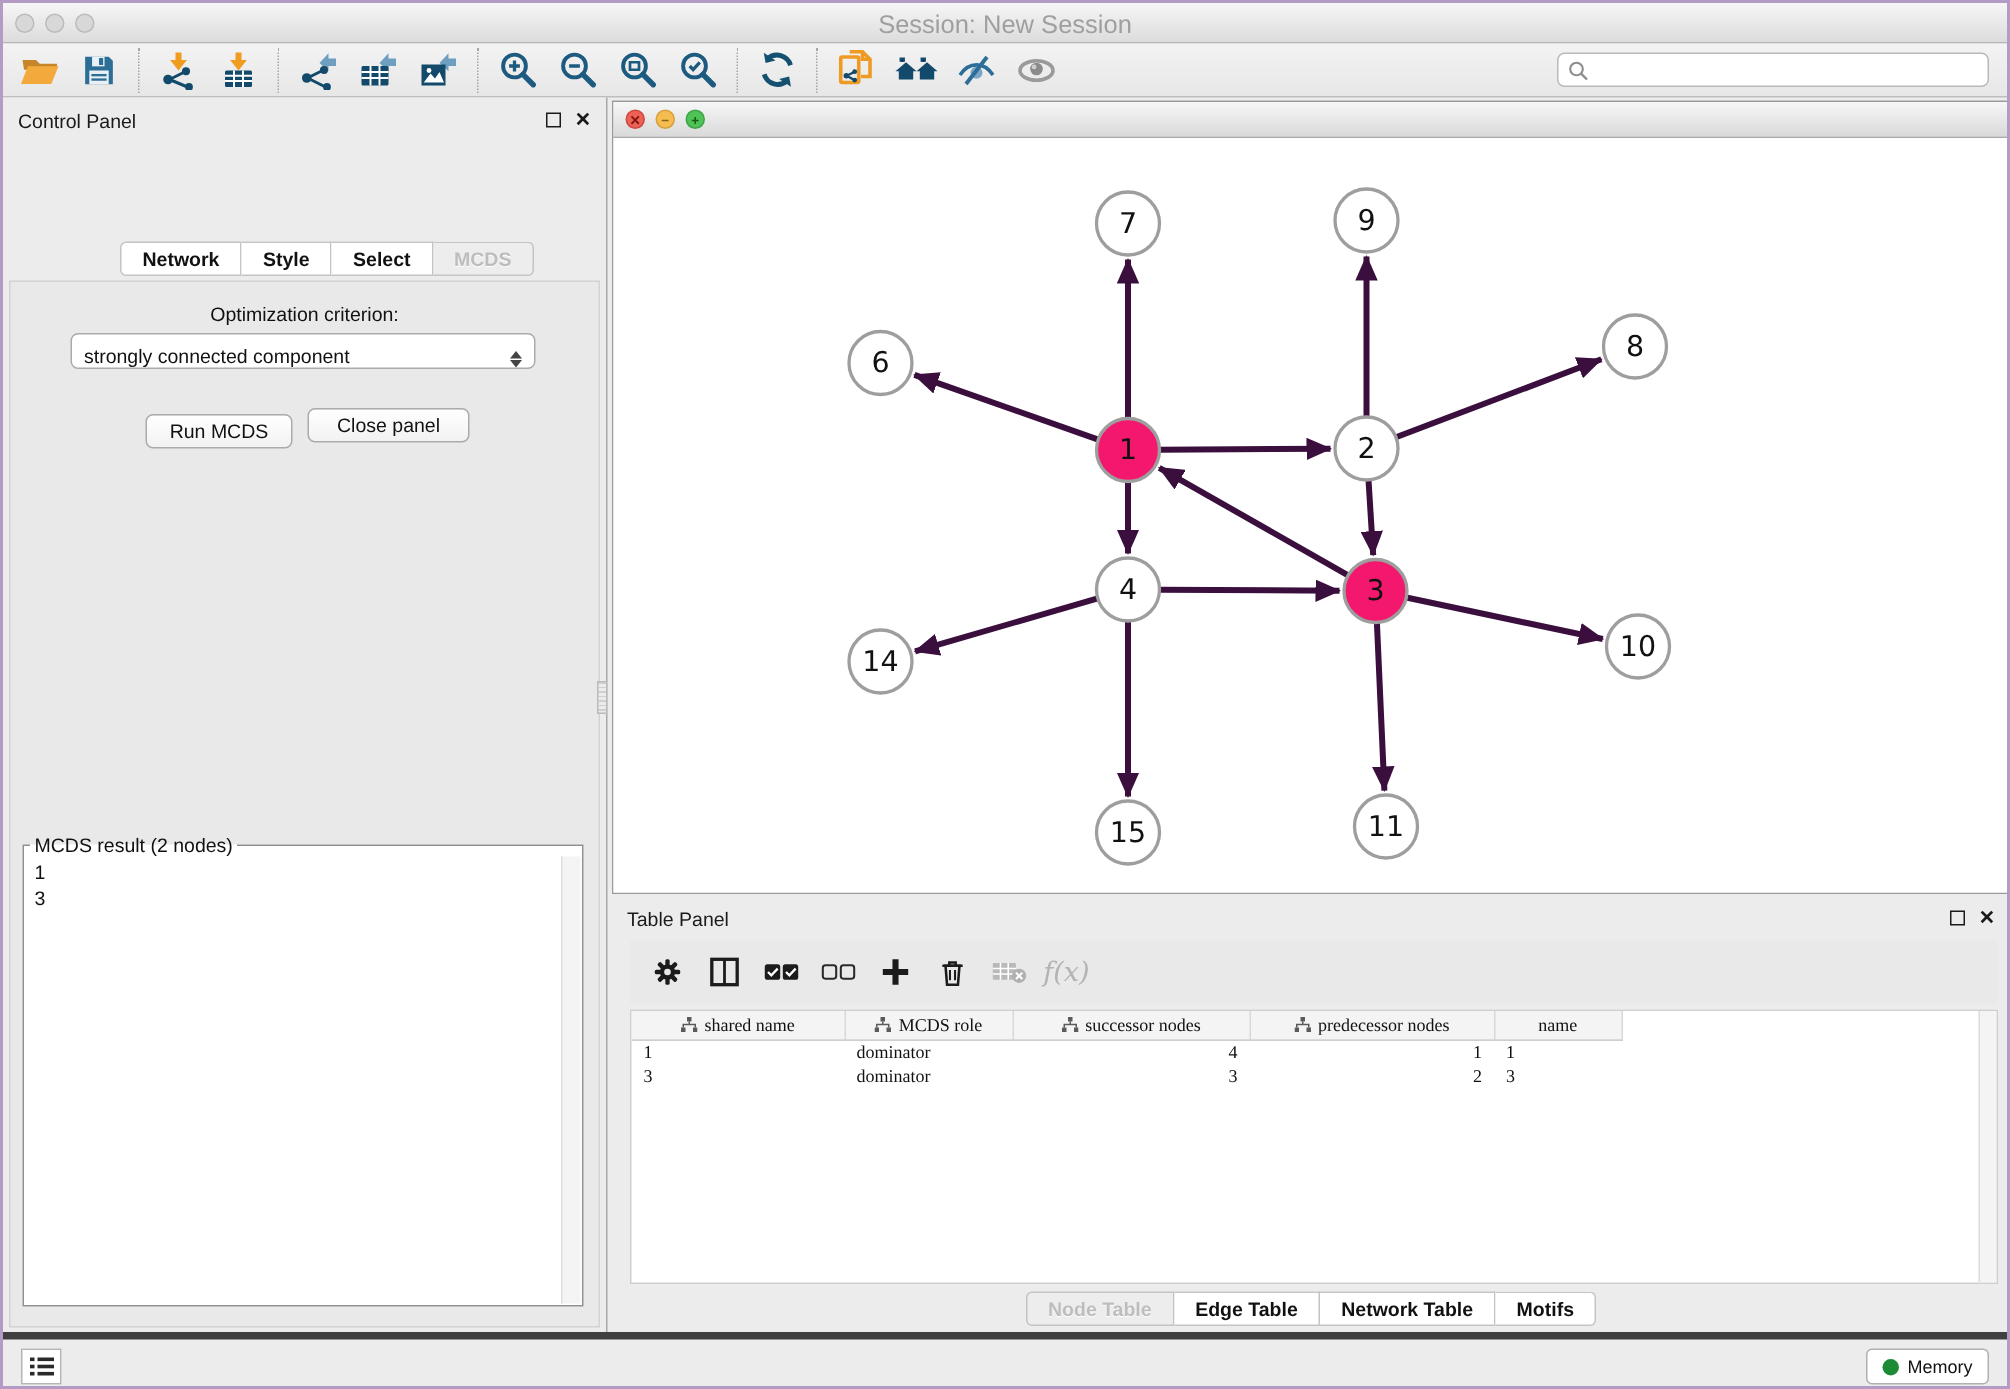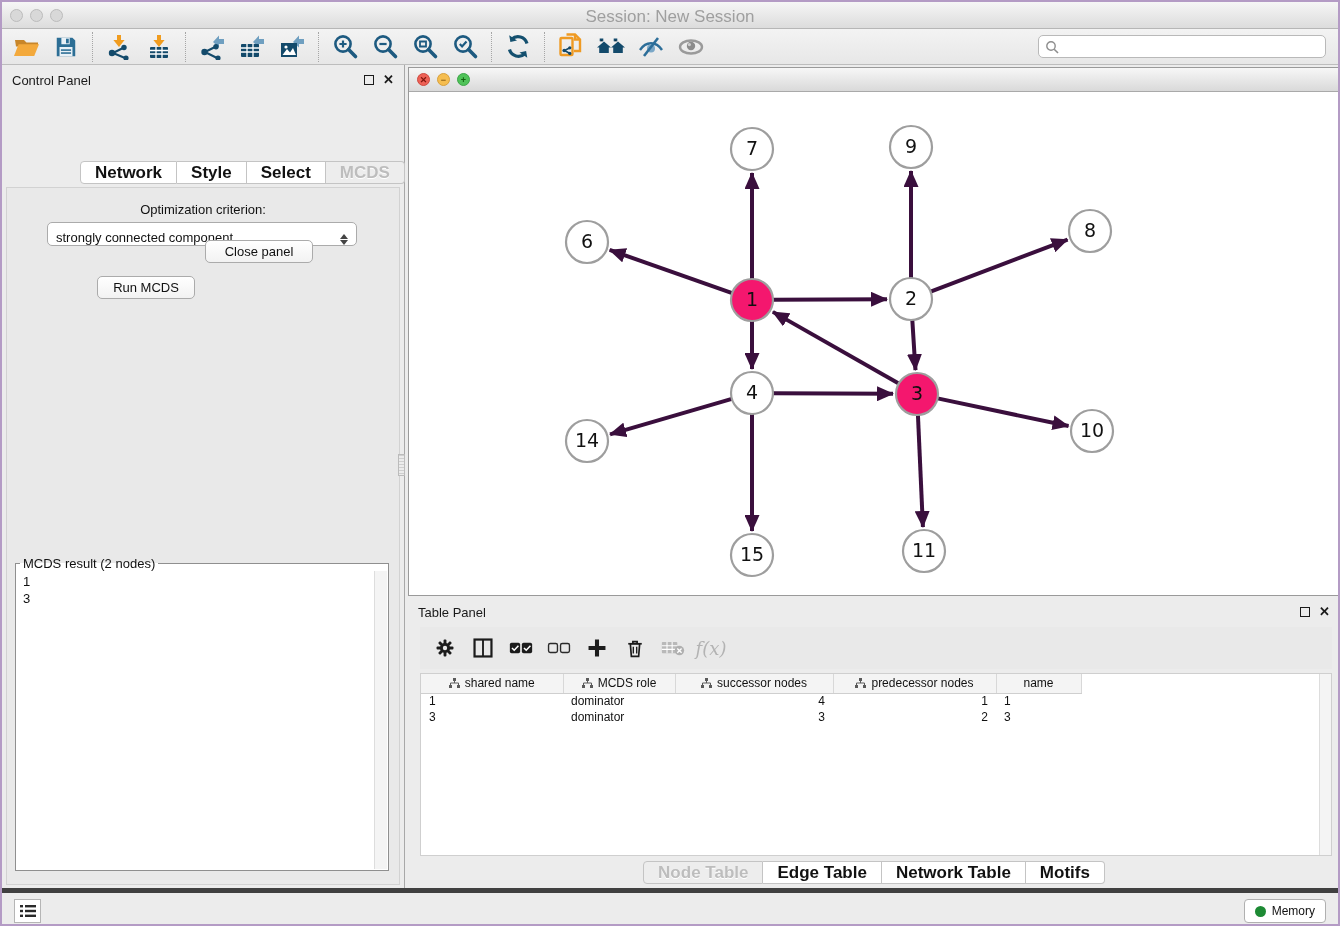--- a/index.html
+++ b/index.html
@@ -27,37 +27,37 @@
   
   .control-panel { position:absolute; left:0; top:63px; width:403px; bottom:36px; background:#ececec; border-right:1px solid #a8a8a8; }
   .panel-head { position:absolute; left:0; top:0; right:0; height:30px; display:flex; align-items:center; padding:0 10px; }
   .panel-head .ph-title { font-size:13px; color:#1a1a1a; }
   .ph-icons { margin-left:auto; display:flex; gap:9px; align-items:center; }
   .float-ic { width:10px; height:10px; border:1.6px solid #1a1a1a; display:inline-block; }
   .close-ic { font-size:13px; font-weight:bold; color:#1a1a1a; line-height:10px; }
 
   .tabs-row { position:absolute; top:96px; left:78px; display:flex; }
   .tab { height:23px; padding:0 14px; display:flex; align-items:center; background:#fff;
-    border:1px solid #c4c4c4; border-left:none; font-size:17px; font-weight:bold; color:#111; }
+    border:1px solid #c4c4c4; border-left:none; font-size:13px; font-weight:bold; color:#111; }
   .tab:first-child { border-left:1px solid #c4c4c4; border-radius:4px 0 0 4px; }
   .tab:last-child { border-radius:0 4px 4px 0; }
   .tab.active { background:#ededed; color:#bdbdbd; text-shadow:0 1px 0 #fff; }
 
   .cp-content { position:absolute; left:4px; right:4px; top:122px; bottom:3px; background:#e9e9e9; border:1px solid #d2d2d2; }
   .opt-label { position:absolute; top:14px; left:0; right:0; text-align:center; font-size:13px; }
   .criterion { position:absolute; left:40px; top:34px; width:310px; height:24px; background:#fff; border:1px solid #ababab;
     border-radius:5px; display:flex; align-items:flex-end; padding:0 8px; font-size:13px; }
   .stepper { margin-left:auto; display:flex; flex-direction:column; gap:1px; align-items:center; }
   .stepper i { width:0; height:0; border-left:4px solid transparent; border-right:4px solid transparent; }
   .stepper .up { border-bottom:5px solid #444; }
   .stepper .dn { border-top:5px solid #444; }
   .btn { position:absolute; height:23px; background:linear-gradient(#ffffff,#f2f2f2); border:1px solid #ababab; border-radius:5px;
     font-size:13px; display:flex; align-items:center; justify-content:center; font-family:"Liberation Sans",sans-serif; }
   .btn-run { left:90px; top:68px; width:98px;margin-top:20px; }
-  .btn-close { left:198px; top:52px; width:108px; }
+  .btn-close { left:198px; top:84px; width:108px; }
 
   fieldset.result { position:absolute; left:8px; right:10px; top:368px; bottom:13px; border:1px solid #8f8f8f; background:#fff; }
   fieldset.result legend { font-size:13px; margin-left:4px; padding:0 3px; background:transparent; }
   .result-text { position:absolute; left:1px; right:14px; top:0; bottom:1px; background:#fff; font-size:13px; padding:2px 6px; line-height:17px; white-space:pre-line; }
   .result-scroll { position:absolute; right:1px; top:0; bottom:1px; width:13px; background:#f4f4f4; border-left:1px solid #ddd; }
 
   .splitter-grip { position:absolute; left:396px; top:452px; width:7px; height:22px; background:#e0e0e0; border:1px solid #bbb;
     background-image:repeating-linear-gradient(#cfcfcf 0 1px, #ececec 1px 3px); }
 
   
@@ -71,21 +71,21 @@
   .nt-green { left:48px; background:#4fc258; border:1px solid #3da548; color:#12610f; }
   .net-canvas { position:absolute; left:0; top:24px; right:0; bottom:0; background:#fff; }
   .net-canvas svg { display:block; }
 
   
   .table-panel { position:absolute; left:406px; top:595px; width:932px; height:295px; background:#ececec; }
   .tp-toolbar { position:absolute; left:12px; right:8px; top:30px; height:42px; background:#e9e9e9; display:flex; align-items:center; padding-left:8px; gap:4px; }
   .tpbtn { width:34px; height:34px; display:flex; align-items:center; justify-content:center; }
   .fx { font-family:"DejaVu Serif", serif; font-style:italic; font-size:18px; color:#b3b3b3; }
   .tp-table { position:absolute; left:12px; right:8px; top:76px; bottom:36px; background:#fff; border:1px solid #cfcfcf; overflow:hidden; }
-  table.grid { border-collapse:collapse; font-size:12px; }
+  table.grid { border-collapse:collapse; font-size:12px;font-family:Liberation Serif, serif; }
   table.grid th { background:#f4f4f4; border-right:1px solid #d8d8d8; border-bottom:1px solid #cfcfcf; font-weight:normal;
     height:19px; text-align:center; padding:0 4px; white-space:nowrap; }
   table.grid th .hdr-inner { display:flex; align-items:center; justify-content:center; gap:5px; }
   table.grid td { height:16px; padding:0 8px; white-space:nowrap; }
   td.al { text-align:left; } td.ar { text-align:right; }
   .tp-scroll { position:absolute; right:0; top:0; bottom:0; width:12px; background:#f4f4f4; border-left:1px solid #ddd; }
 
   .tp-tabs { position:absolute; left:0; right:0; bottom:8px; display:flex; justify-content:center; }
 
   

